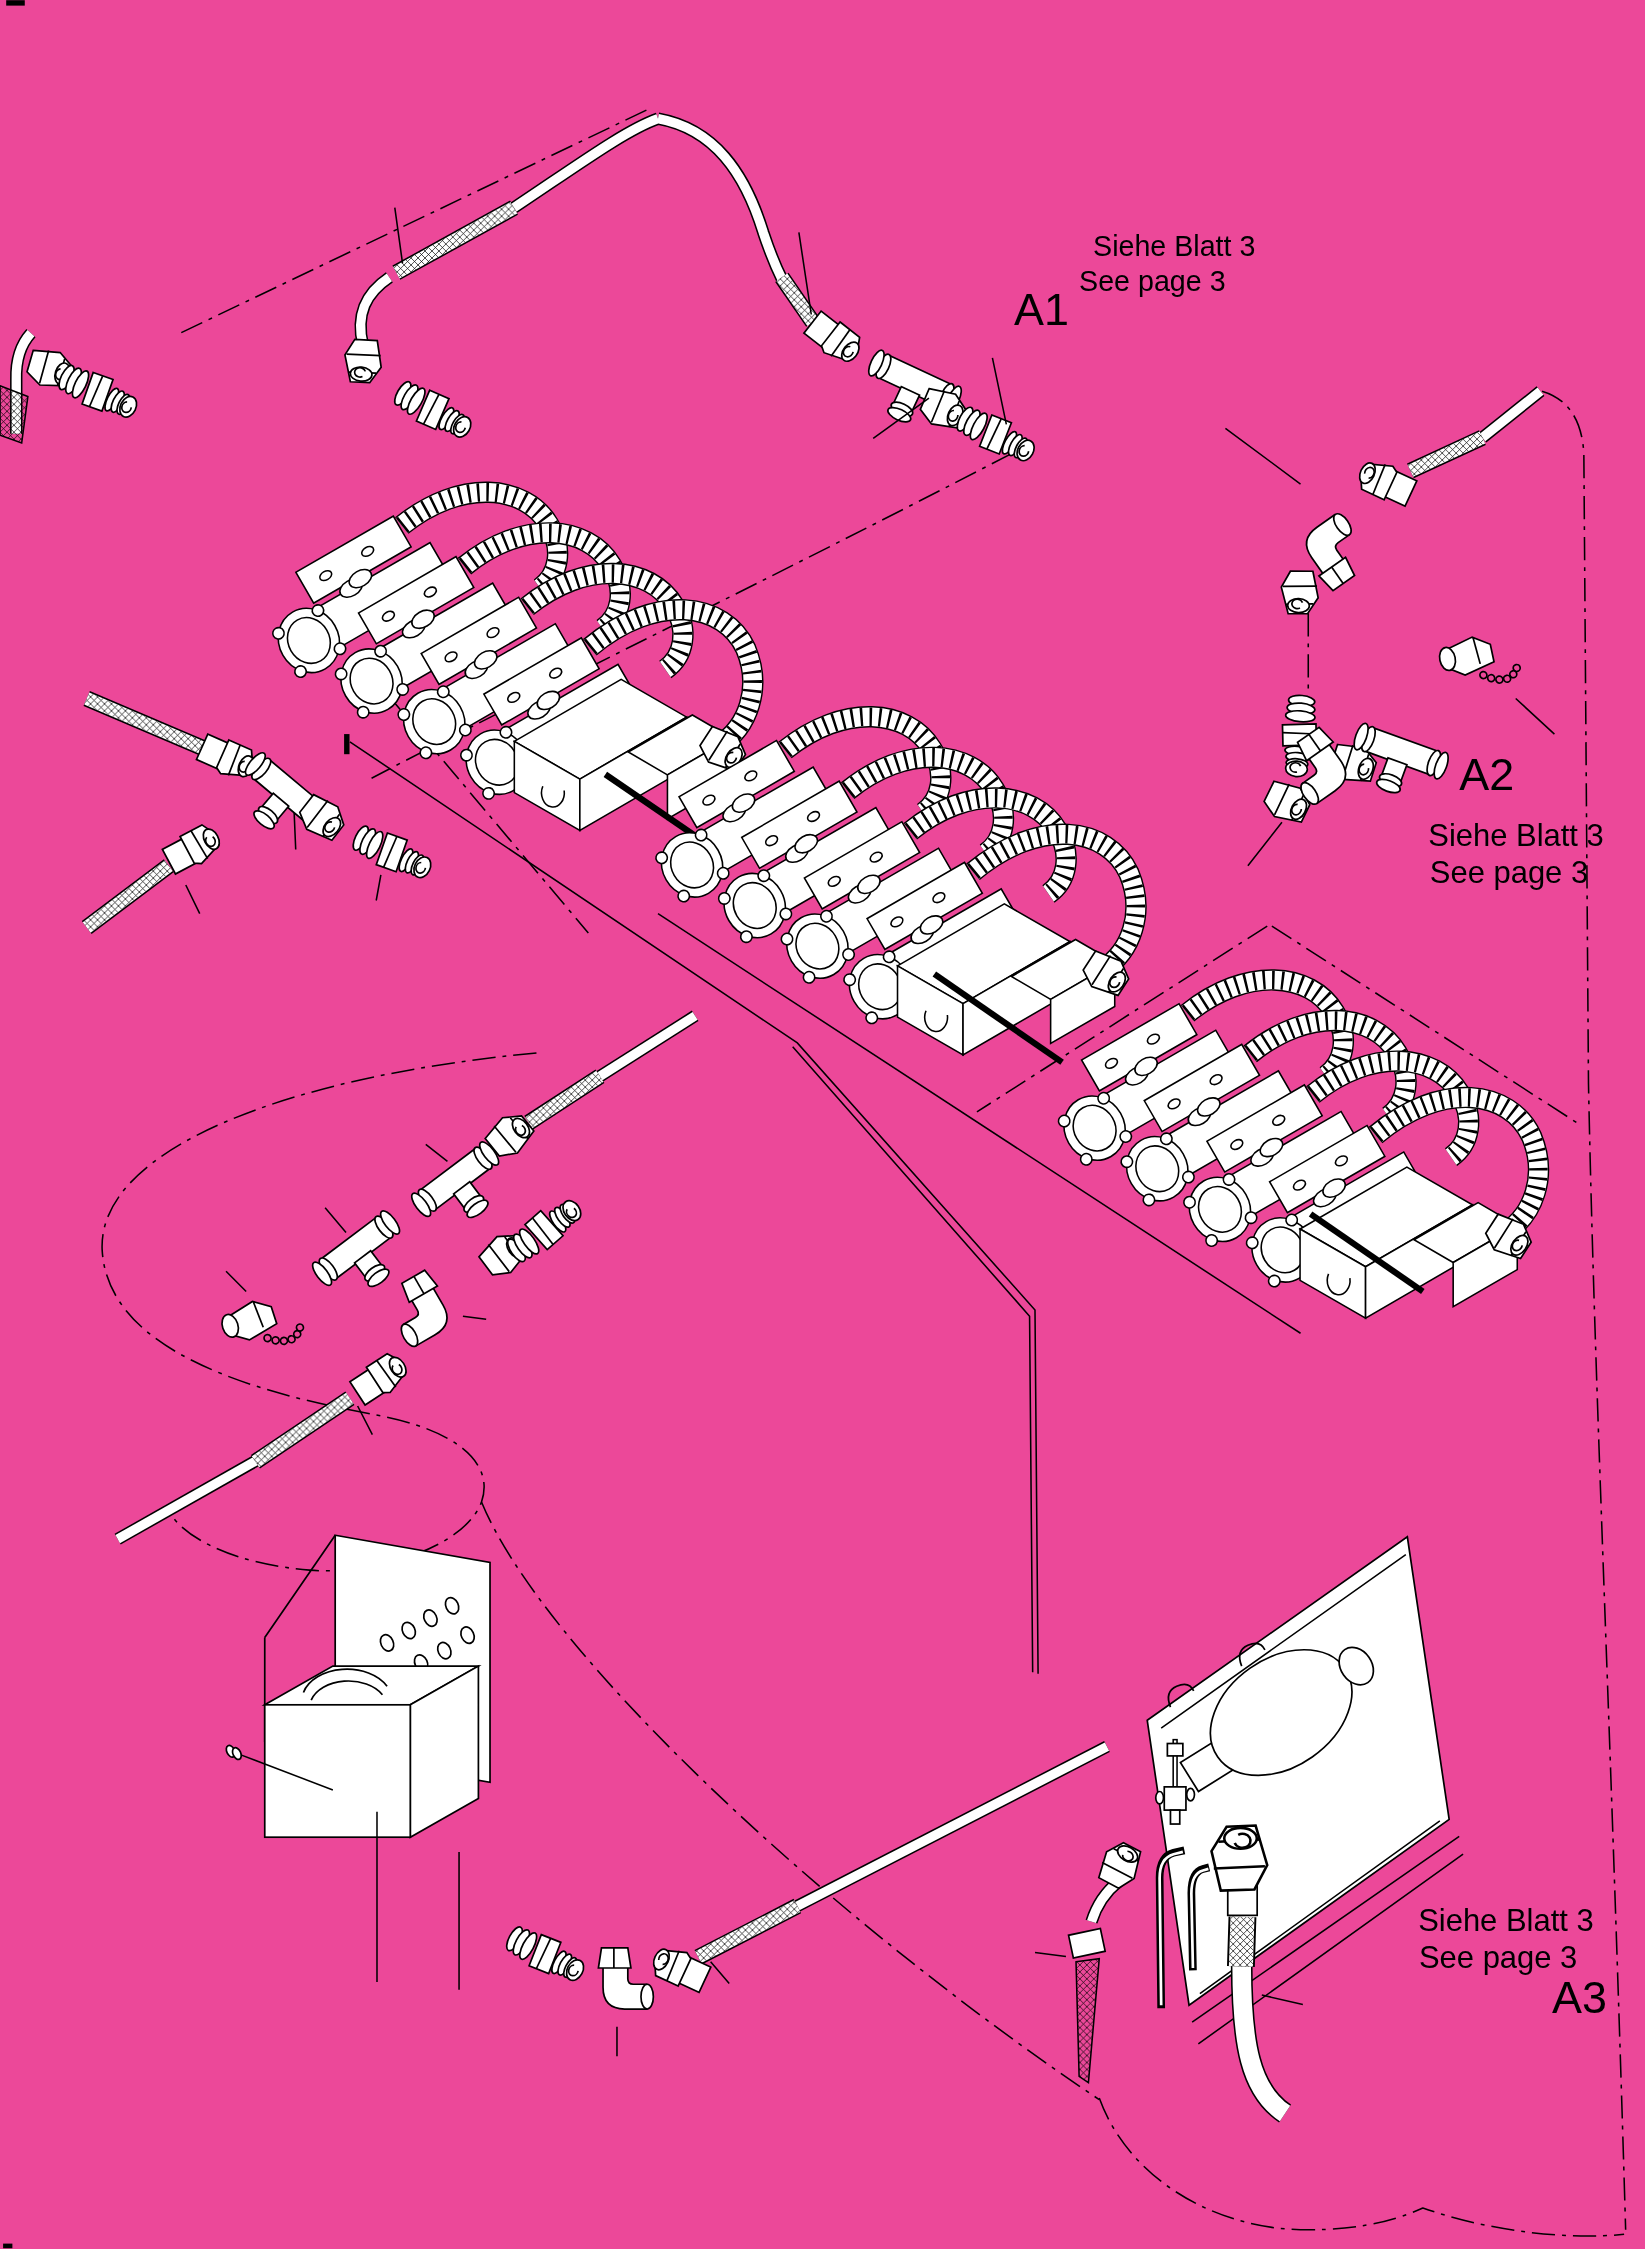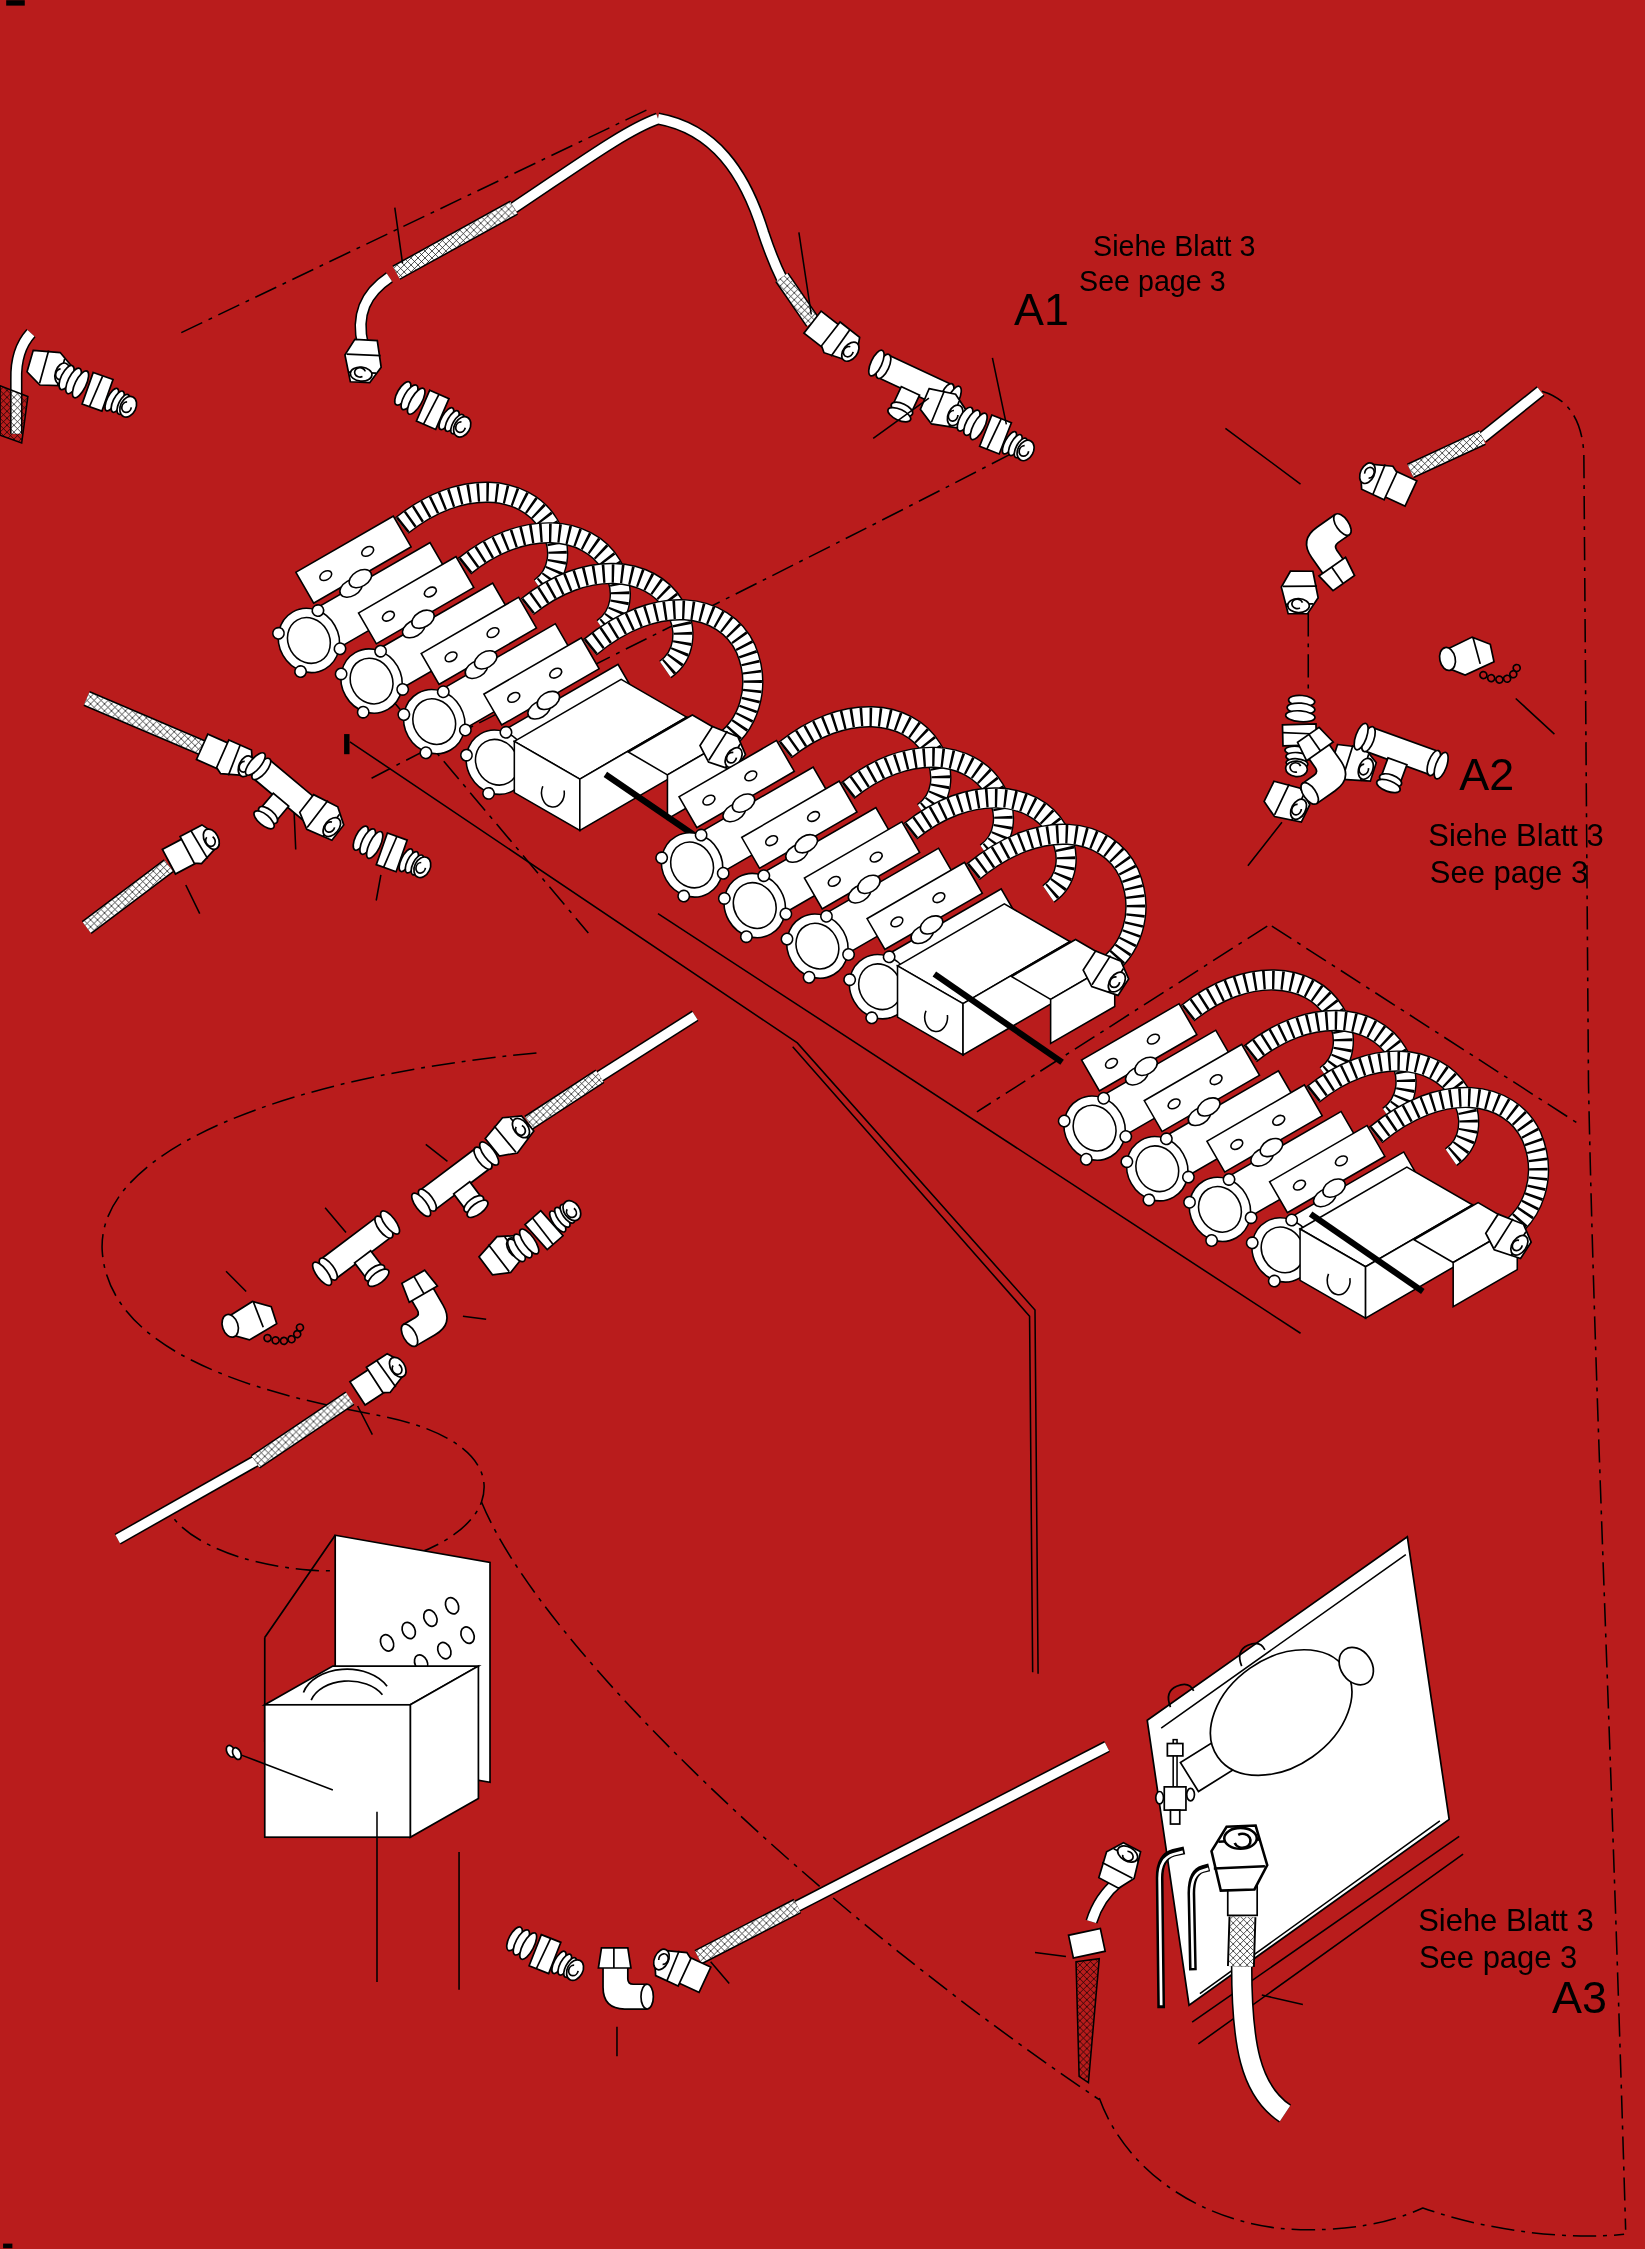--- a/index.html
+++ b/index.html
@@ -1,16 +1,16 @@
 <!DOCTYPE html>
 <html style="font-size:12.4px"><head>
 <meta charset="utf-8">
 <style>
   html,body{margin:0;padding:0;background:#fff;}
-  .stage{position:relative;width:1645px;height:2250px;background:#b91c1c;overflow:hidden;
+  .stage{position:relative;width:1645px;height:2250px;background:#ec4899;overflow:hidden;
          font-family:"Liberation Sans", sans-serif;}
   svg{position:absolute;left:0;top:0;}
   .w{fill:#ffffff;stroke:#000;stroke-width:2.2;}
   .l{fill:none;stroke:#000;stroke-width:2.2;}
   .ln{fill:none;stroke:#000;stroke-width:2;}
   .ld{fill:none;stroke:#000;stroke-width:2;}
   .ldT{fill:none;stroke:#000;stroke-width:8;}
   .dd{fill:none;stroke:#000;stroke-width:2;stroke-dasharray:30 9 5 9;}
   .cO{fill:none;stroke:#000;stroke-width:30;}
   .cF{fill:none;stroke:#fff;stroke-width:26;}

